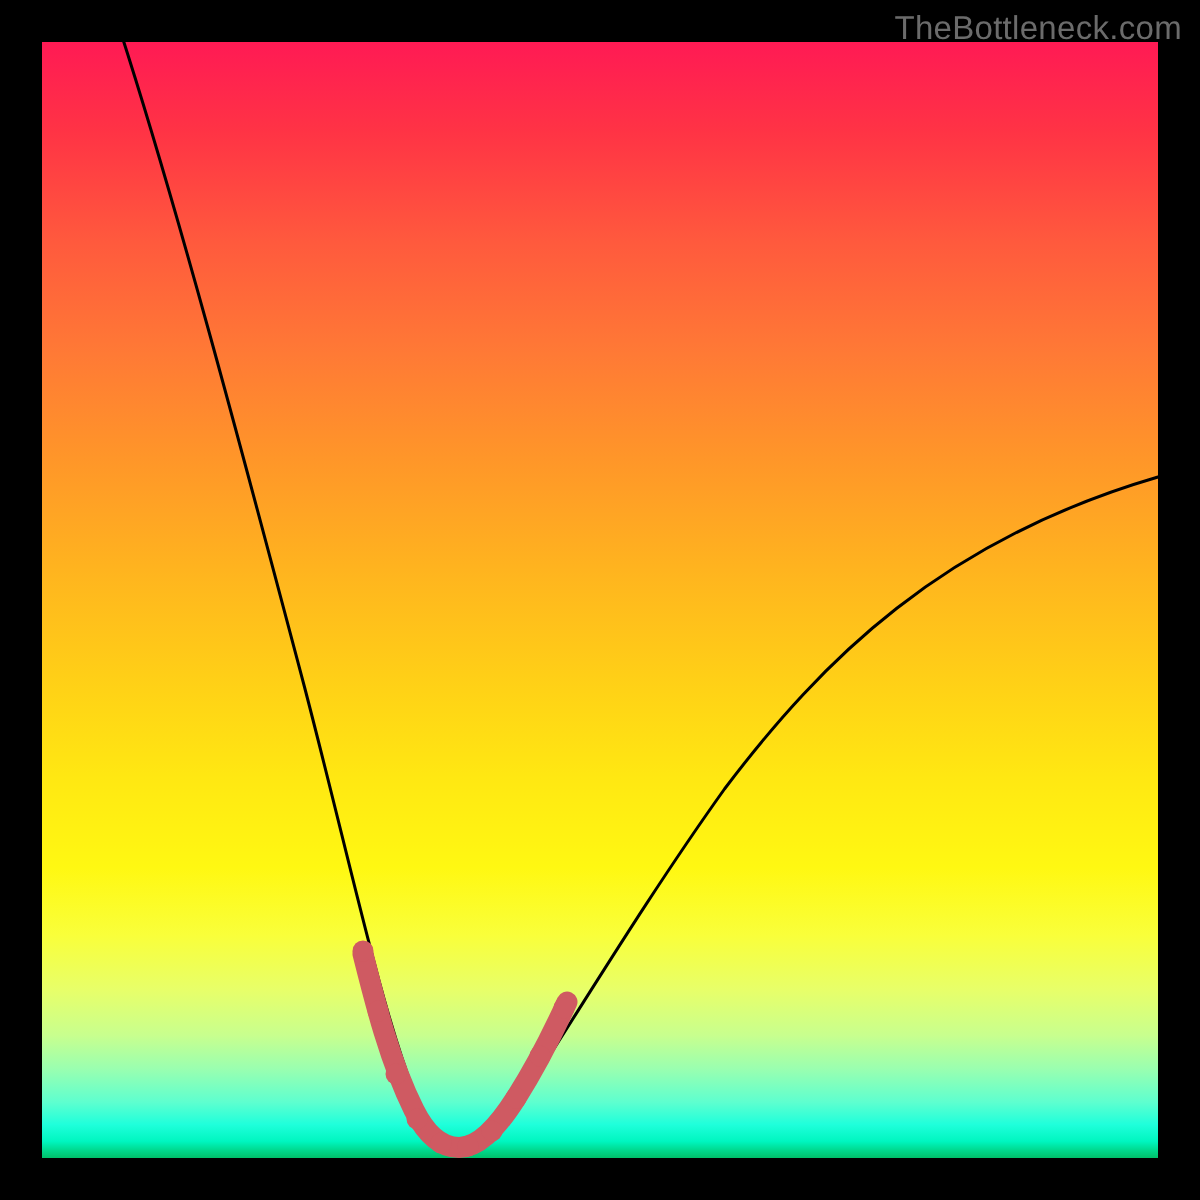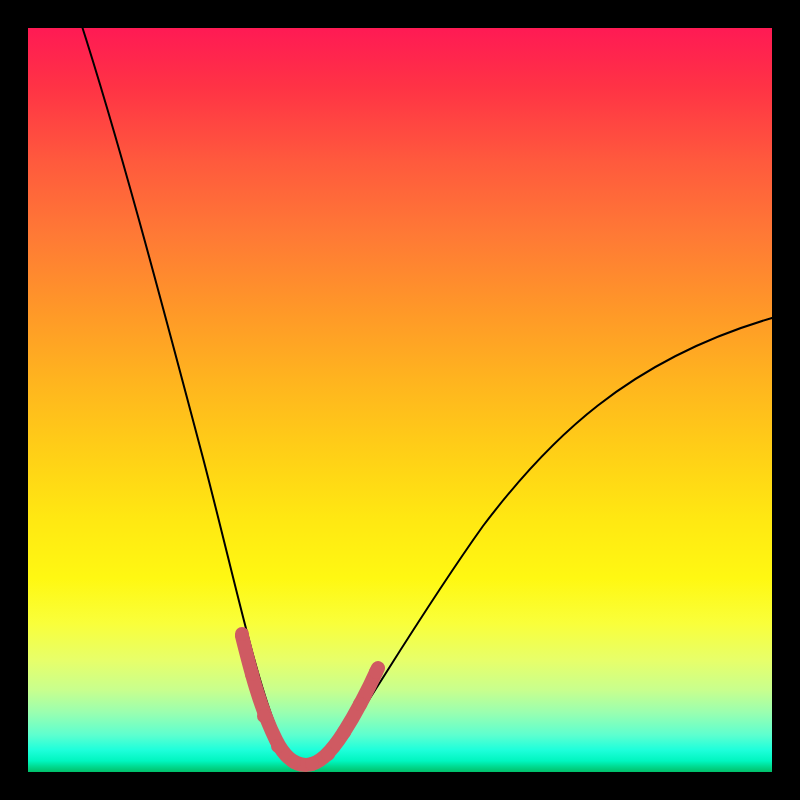--- a/index.html
+++ b/index.html
@@ -74,20 +74,21 @@
     stroke: #cf5a62;
     stroke-width: 14;
     stroke-linecap: round;
     stroke-linejoin: round;
   }
 </style>
 </head>
 <body>
 
 <div class="stage">
+  <div class="watermark">TheBottleneck.com</div>
 
   <div class="plot">
     <svg class="curves" viewBox="0 0 744 744" preserveAspectRatio="none">
 
       <path class="thin-curve" d="M 52 -8
                C 90 110, 130 260, 175 430
                C 205 545, 225 640, 248 700
                C 256 722, 264 735, 275 737
                C 286 739, 300 733, 320 704
                C 352 656, 400 575, 455 498

